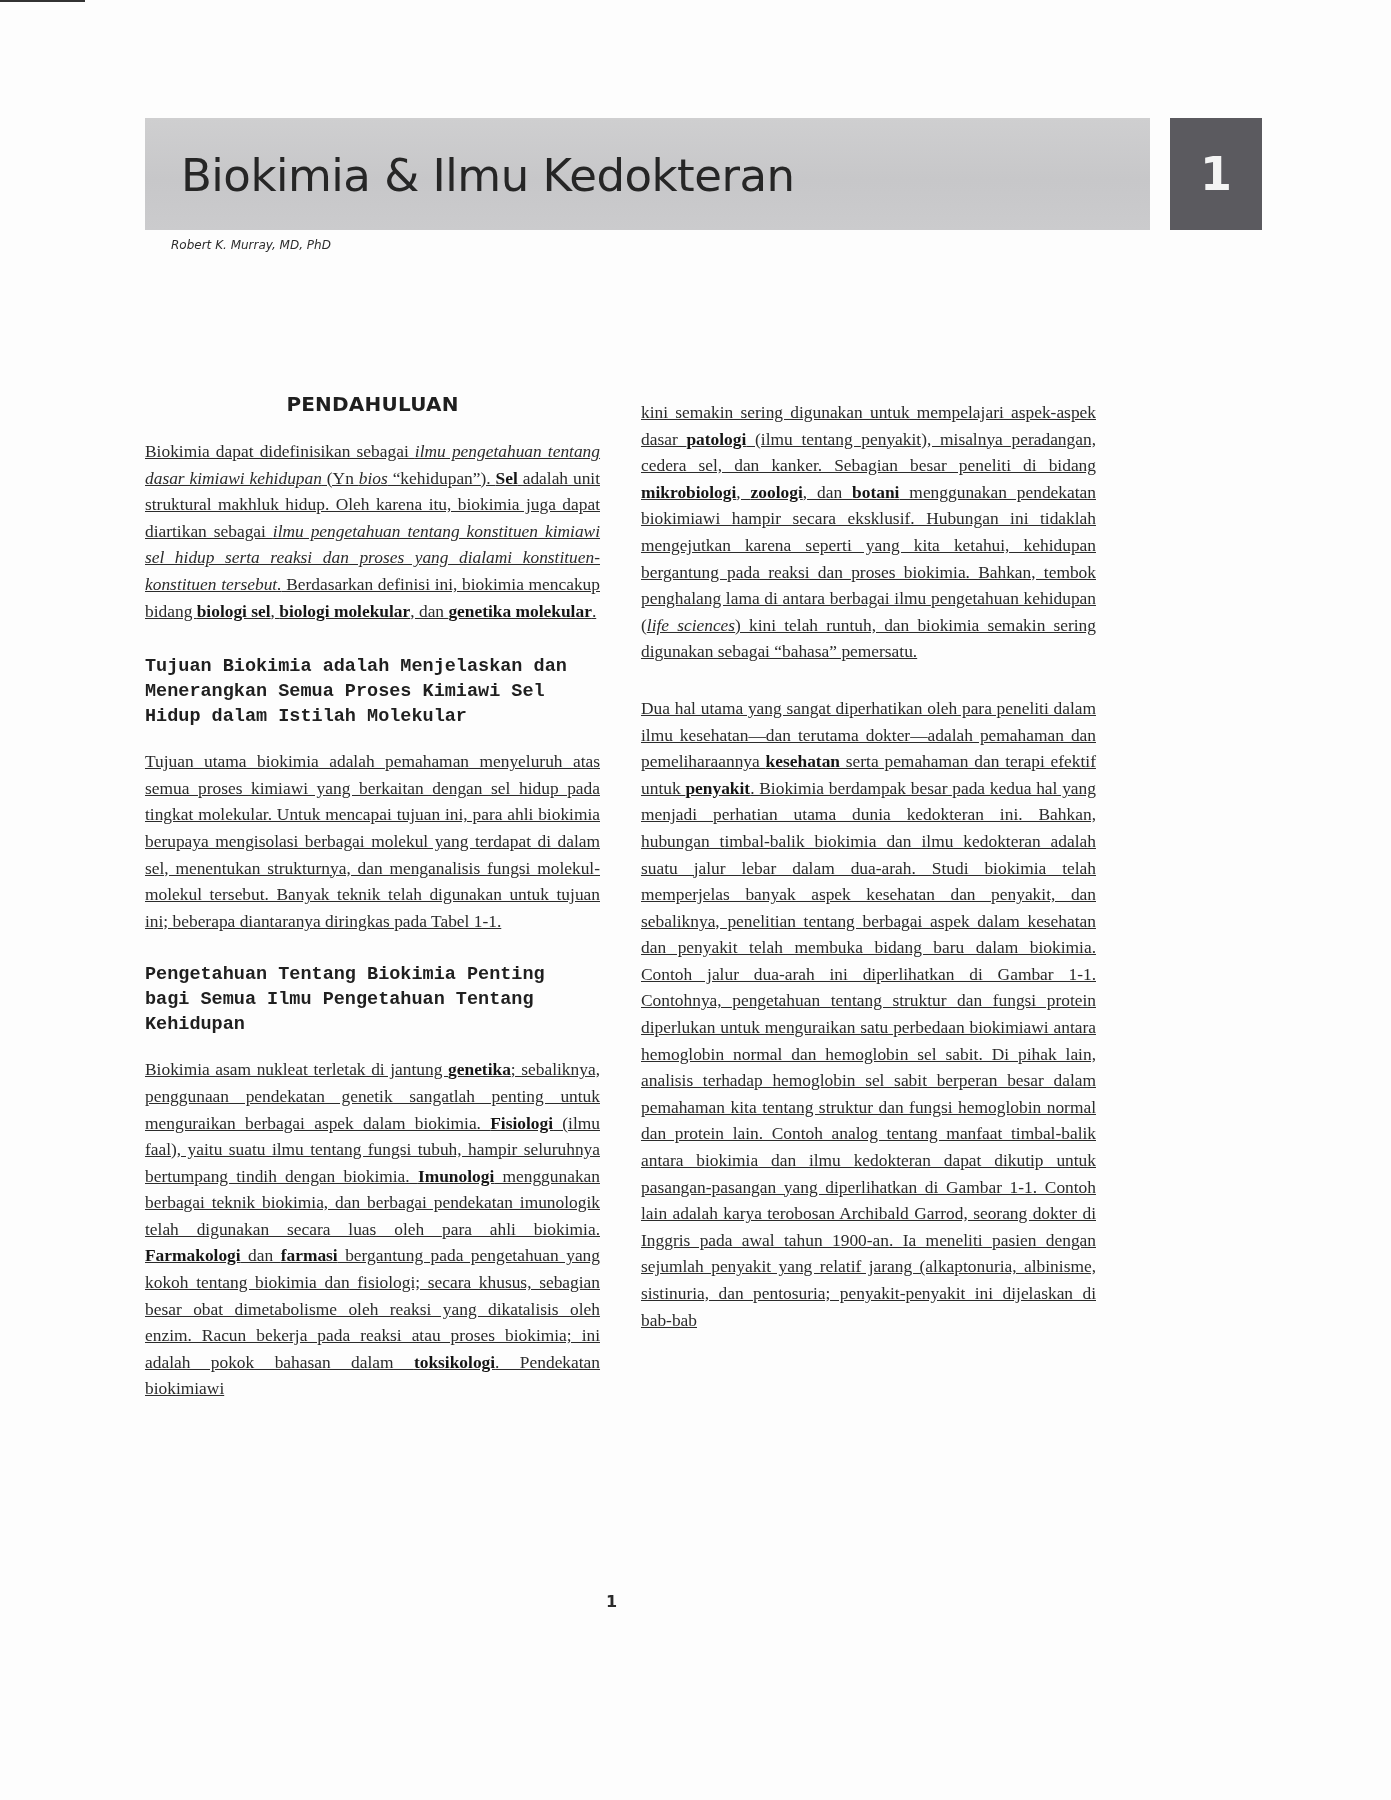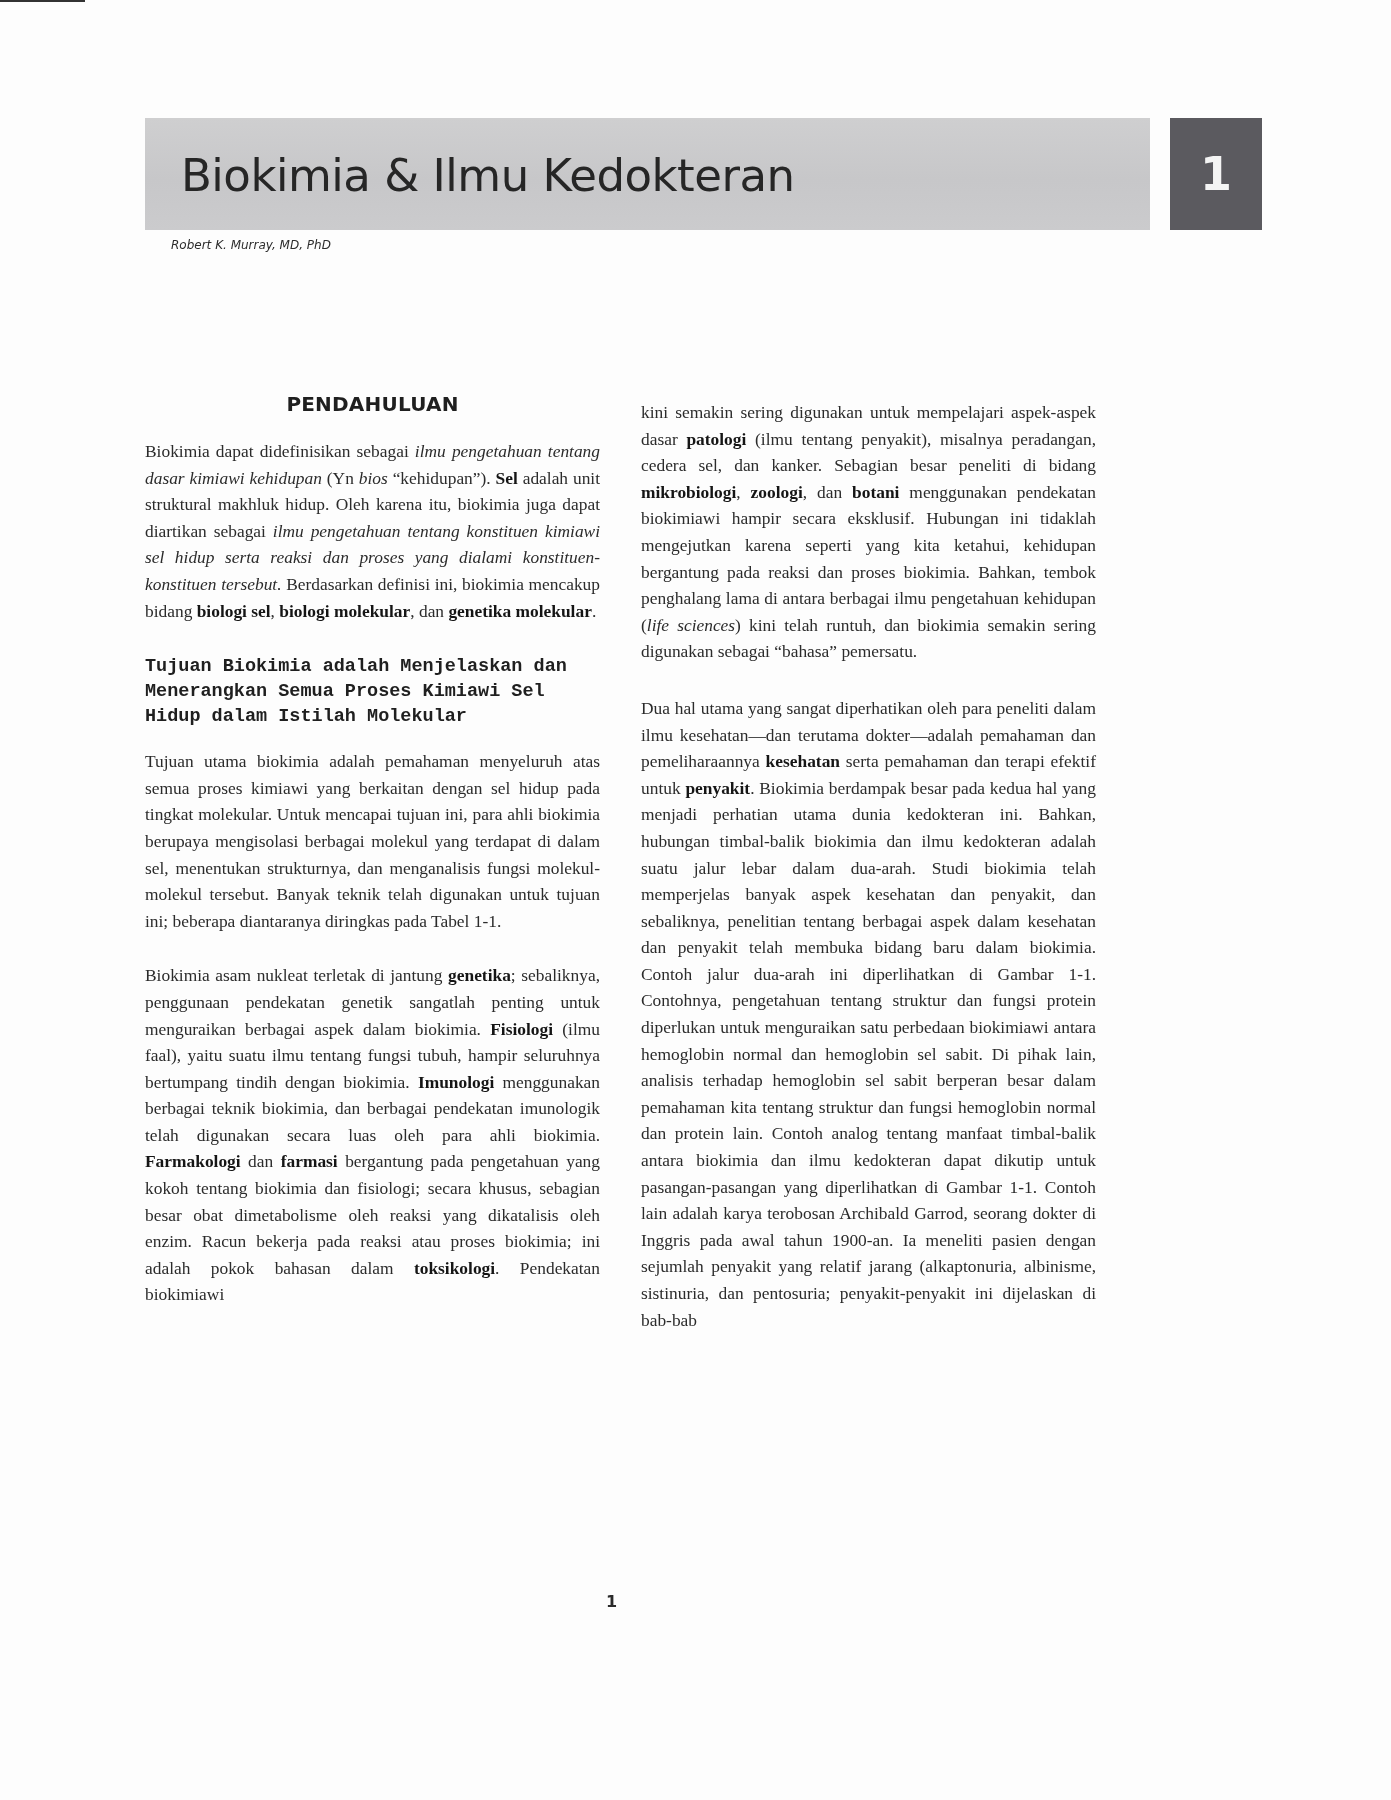--- a/index.html
+++ b/index.html
@@ -34,21 +34,21 @@
   h2.sec {
     margin: 0 0 22px 0; font-family: "DejaVu Sans", sans-serif; font-weight: bold;
     font-size: 20px; color: #1f1f1f; letter-spacing: 0.2px; text-align: center;
   }
   h3.sub {
     margin: 0 0 19px 0; font-family: Liberation Mono, monospace; font-weight: bold;
     font-size: 18.5px; line-height: 25px; color: #1f1f1f;
   }
   p.body {
     margin: 0 0 28px 0; font-family: "Liberation Serif", serif; font-size: 17.4px;
-    line-height: 26.6px; text-align: justify; color: #2b2b2b;
+    line-height: 26.6px; text-align: justify; color: #2b2b2b; text-decoration: underline;
   }
   p.body b { color: #151515; }
   .col-left .p1 { margin-bottom: 30px; }
   .page-number {
     position: absolute; left: 606px; top: 1592px;
     font-family: "DejaVu Sans", sans-serif; font-weight: bold; font-size: 16px; color: #2a2a2a;
   }
 </style>
 </head>
 <body>
@@ -62,20 +62,21 @@
 </div>
 <div class="author">Robert K. Murray, MD, PhD</div>
 
 <div class="col col-left">
   <h2 class="sec">PENDAHULUAN</h2>
   <p class="body p1">Biokimia dapat didefinisikan sebagai <i>ilmu pengetahuan tentang dasar kimiawi kehidupan</i> (Yn <i>bios</i> “kehidupan”). <b>Sel</b> adalah unit struktural makhluk hidup. Oleh karena itu, biokimia juga dapat diartikan sebagai <i>ilmu pengetahuan tentang konstituen kimiawi sel hidup serta reaksi dan proses yang dialami konstituen-konstituen tersebut.</i> Berdasarkan definisi ini, biokimia mencakup bidang <b>biologi sel</b>, <b>biologi molekular</b>, dan <b>genetika molekular</b>.</p>
 
   <h3 class="sub">Tujuan Biokimia adalah Menjelaskan dan Menerangkan Semua Proses Kimiawi Sel Hidup dalam Istilah Molekular</h3>
   <p class="body">Tujuan utama biokimia adalah pemahaman menyeluruh atas semua proses kimiawi yang berkaitan dengan sel hidup pada tingkat molekular. Untuk mencapai tujuan ini, para ahli biokimia berupaya mengisolasi berbagai molekul yang terdapat di dalam sel, menentukan strukturnya, dan menganalisis fungsi molekul-molekul tersebut. Banyak teknik telah digunakan untuk tujuan ini; beberapa diantaranya diringkas pada Tabel 1-1.</p>
 
+  <h3 class="sub">Pengetahuan Tentang Biokimia Penting bagi Semua Ilmu Pengetahuan Tentang Kehidupan</h3>
   <p class="body">Biokimia asam nukleat terletak di jantung <b>genetika</b>; sebaliknya, penggunaan pendekatan genetik sangatlah penting untuk menguraikan berbagai aspek dalam biokimia. <b>Fisiologi</b> (ilmu faal), yaitu suatu ilmu tentang fungsi tubuh, hampir seluruhnya bertumpang tindih dengan biokimia. <b>Imunologi</b> menggunakan berbagai teknik biokimia, dan berbagai pendekatan imunologik telah digunakan secara luas oleh para ahli biokimia. <b>Farmakologi</b> dan <b>farmasi</b> bergantung pada pengetahuan yang kokoh tentang biokimia dan fisiologi; secara khusus, sebagian besar obat dimetabolisme oleh reaksi yang dikatalisis oleh enzim. Racun bekerja pada reaksi atau proses biokimia; ini adalah pokok bahasan dalam <b>toksikologi</b>. Pendekatan biokimiawi</p>
 </div>
 
 <div class="col col-right">
   <p class="body" style="margin-bottom:30px">kini semakin sering digunakan untuk mempelajari aspek-aspek dasar <b>patologi</b> (ilmu tentang penyakit), misalnya peradangan, cedera sel, dan kanker. Sebagian besar peneliti di bidang <b>mikrobiologi</b>, <b>zoologi</b>, dan <b>botani</b> menggunakan pendekatan biokimiawi hampir secara eksklusif. Hubungan ini tidaklah mengejutkan karena seperti yang kita ketahui, kehidupan bergantung pada reaksi dan proses biokimia. Bahkan, tembok penghalang lama di antara berbagai ilmu pengetahuan kehidupan (<i>life sciences</i>) kini telah runtuh, dan biokimia semakin sering digunakan sebagai “bahasa” pemersatu.</p>
 
   <p class="body">Dua hal utama yang sangat diperhatikan oleh para peneliti dalam ilmu kesehatan—dan terutama dokter—adalah pemahaman dan pemeliharaannya <b>kesehatan</b> serta pemahaman dan terapi efektif untuk <b>penyakit</b>. Biokimia berdampak besar pada kedua hal yang menjadi perhatian utama dunia kedokteran ini. Bahkan, hubungan timbal-balik biokimia dan ilmu kedokteran adalah suatu jalur lebar dalam dua-arah. Studi biokimia telah memperjelas banyak aspek kesehatan dan penyakit, dan sebaliknya, penelitian tentang berbagai aspek dalam kesehatan dan penyakit telah membuka bidang baru dalam biokimia. Contoh jalur dua-arah ini diperlihatkan di Gambar 1-1. Contohnya, pengetahuan tentang struktur dan fungsi protein diperlukan untuk menguraikan satu perbedaan biokimiawi antara hemoglobin normal dan hemoglobin sel sabit. Di pihak lain, analisis terhadap hemoglobin sel sabit berperan besar dalam pemahaman kita tentang struktur dan fungsi hemoglobin normal dan protein lain. Contoh analog tentang manfaat timbal-balik antara biokimia dan ilmu kedokteran dapat dikutip untuk pasangan-pasangan yang diperlihatkan di Gambar 1-1. Contoh lain adalah karya terobosan Archibald Garrod, seorang dokter di Inggris pada awal tahun 1900-an. Ia meneliti pasien dengan sejumlah penyakit yang relatif jarang (alkaptonuria, albinisme, sistinuria, dan pentosuria; penyakit-penyakit ini dijelaskan di bab-bab</p>
 </div>
 
 <div class="page-number">1</div>

